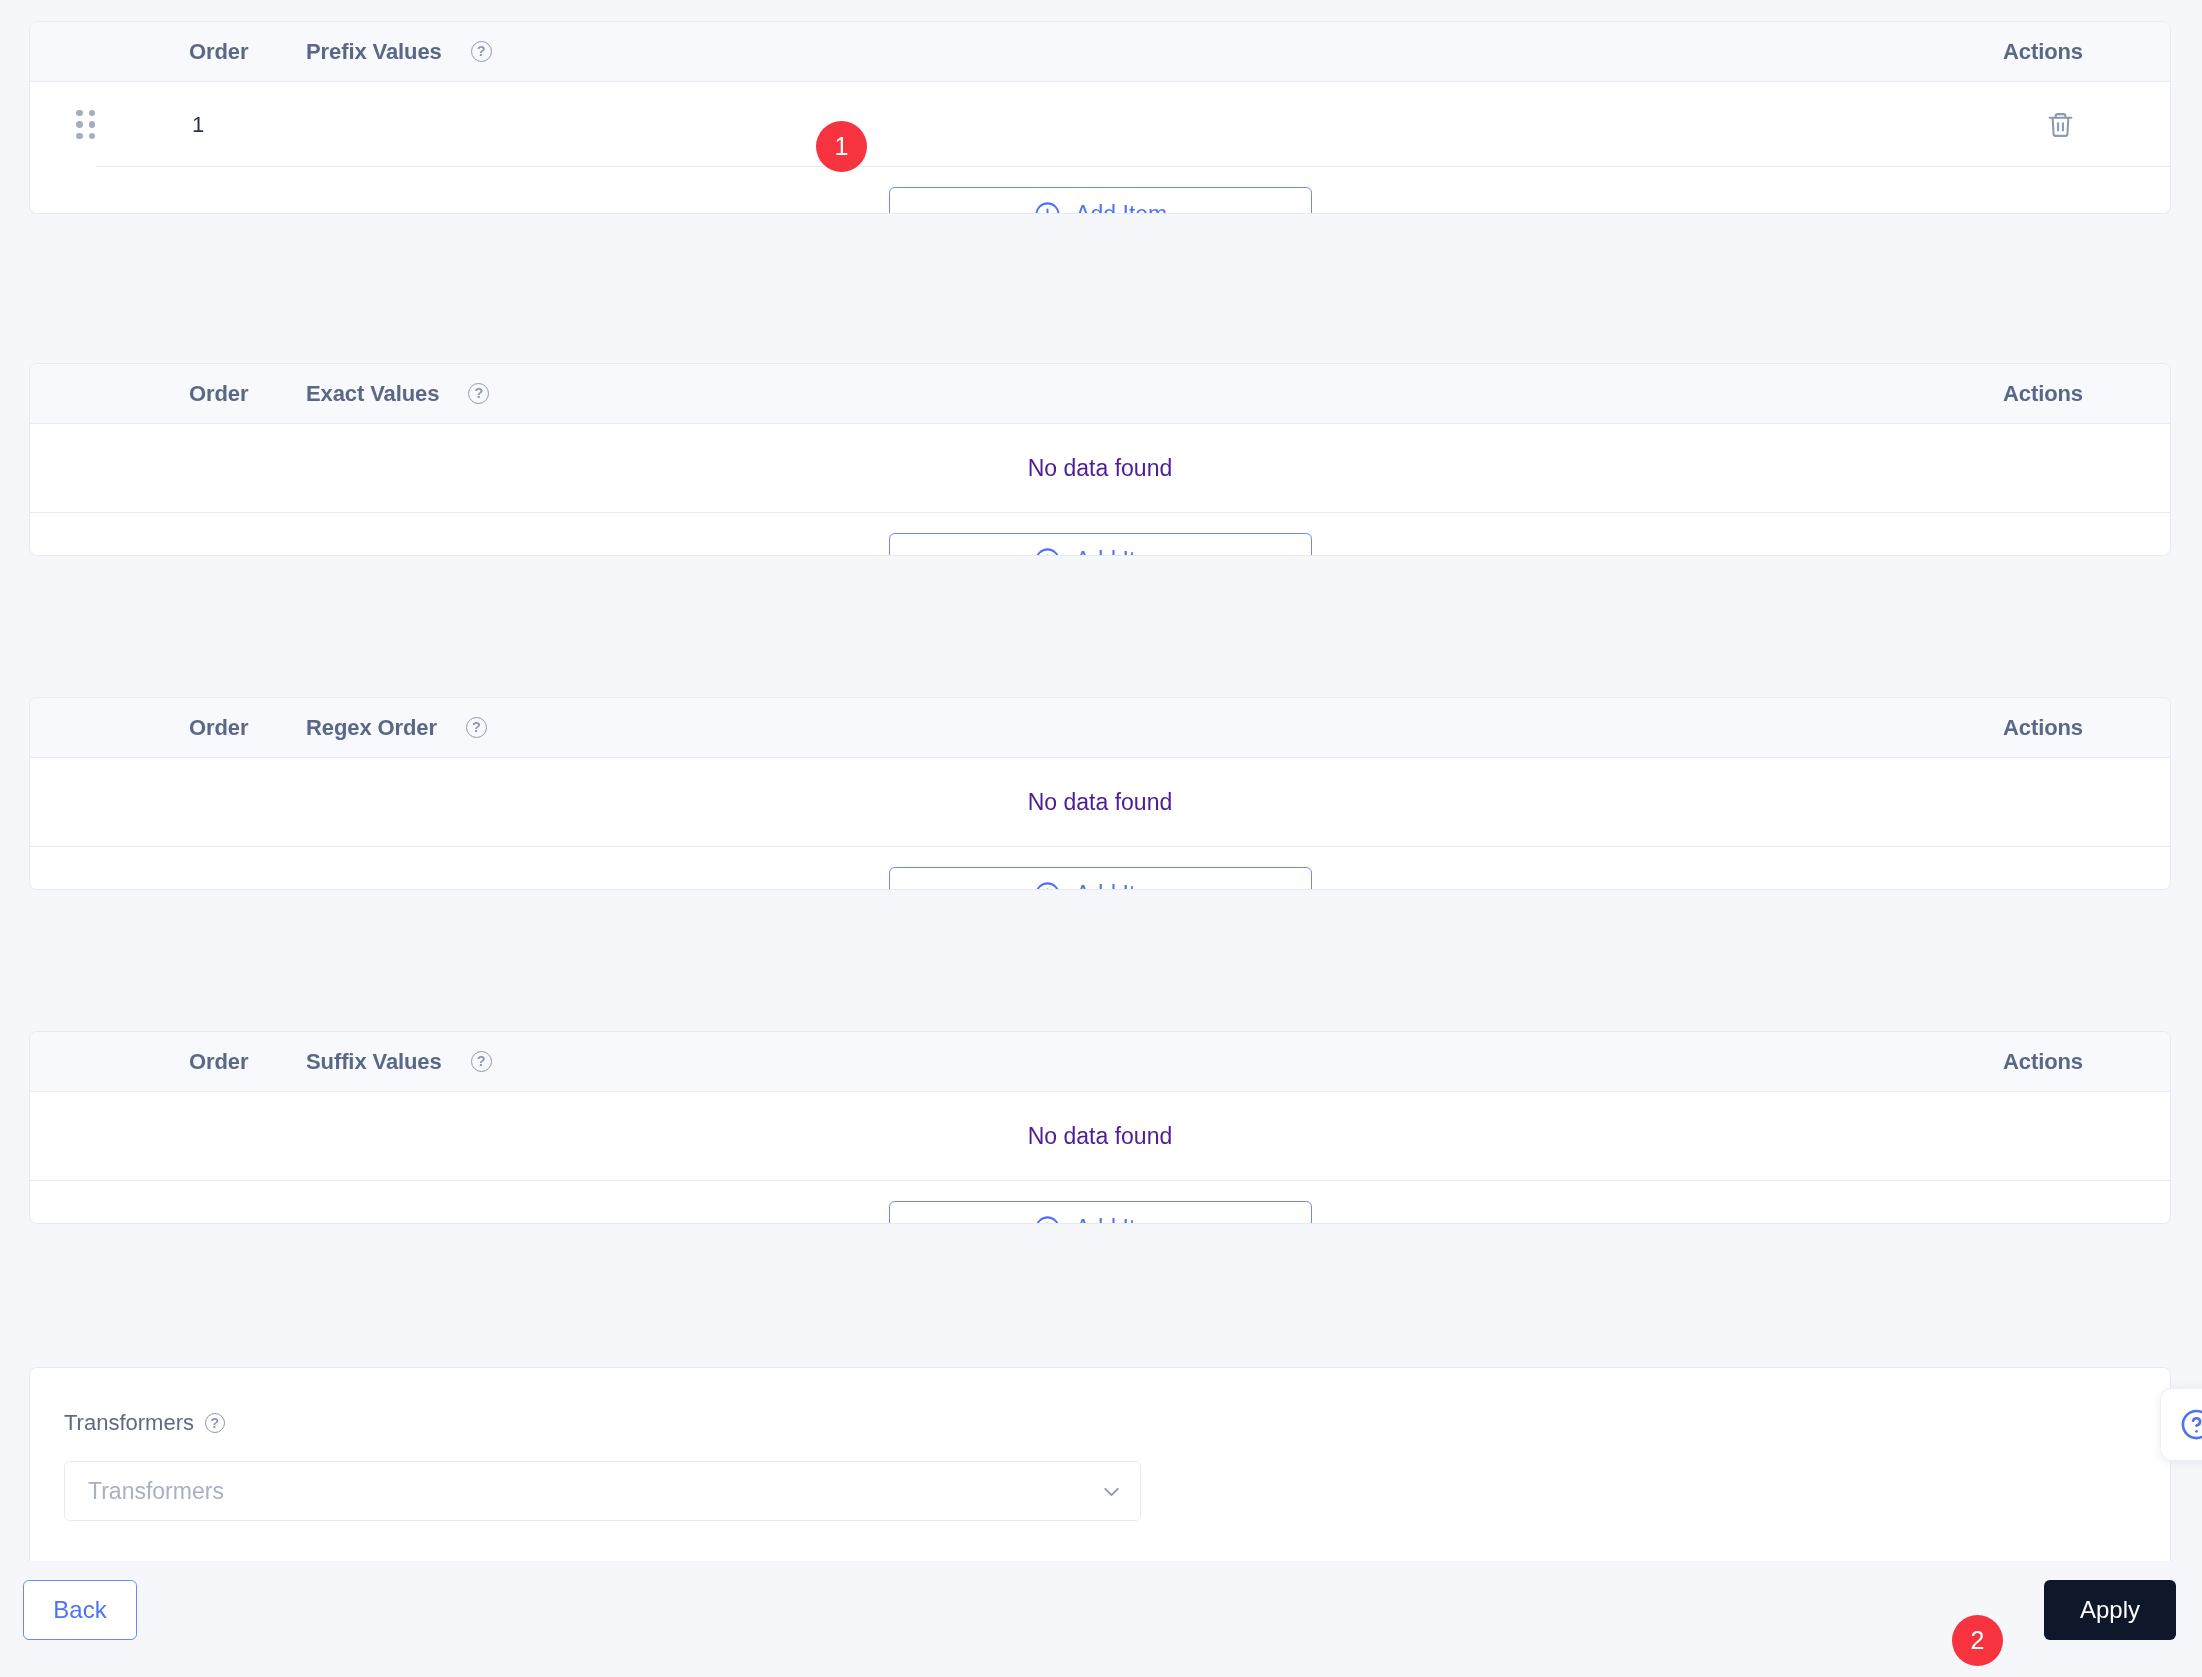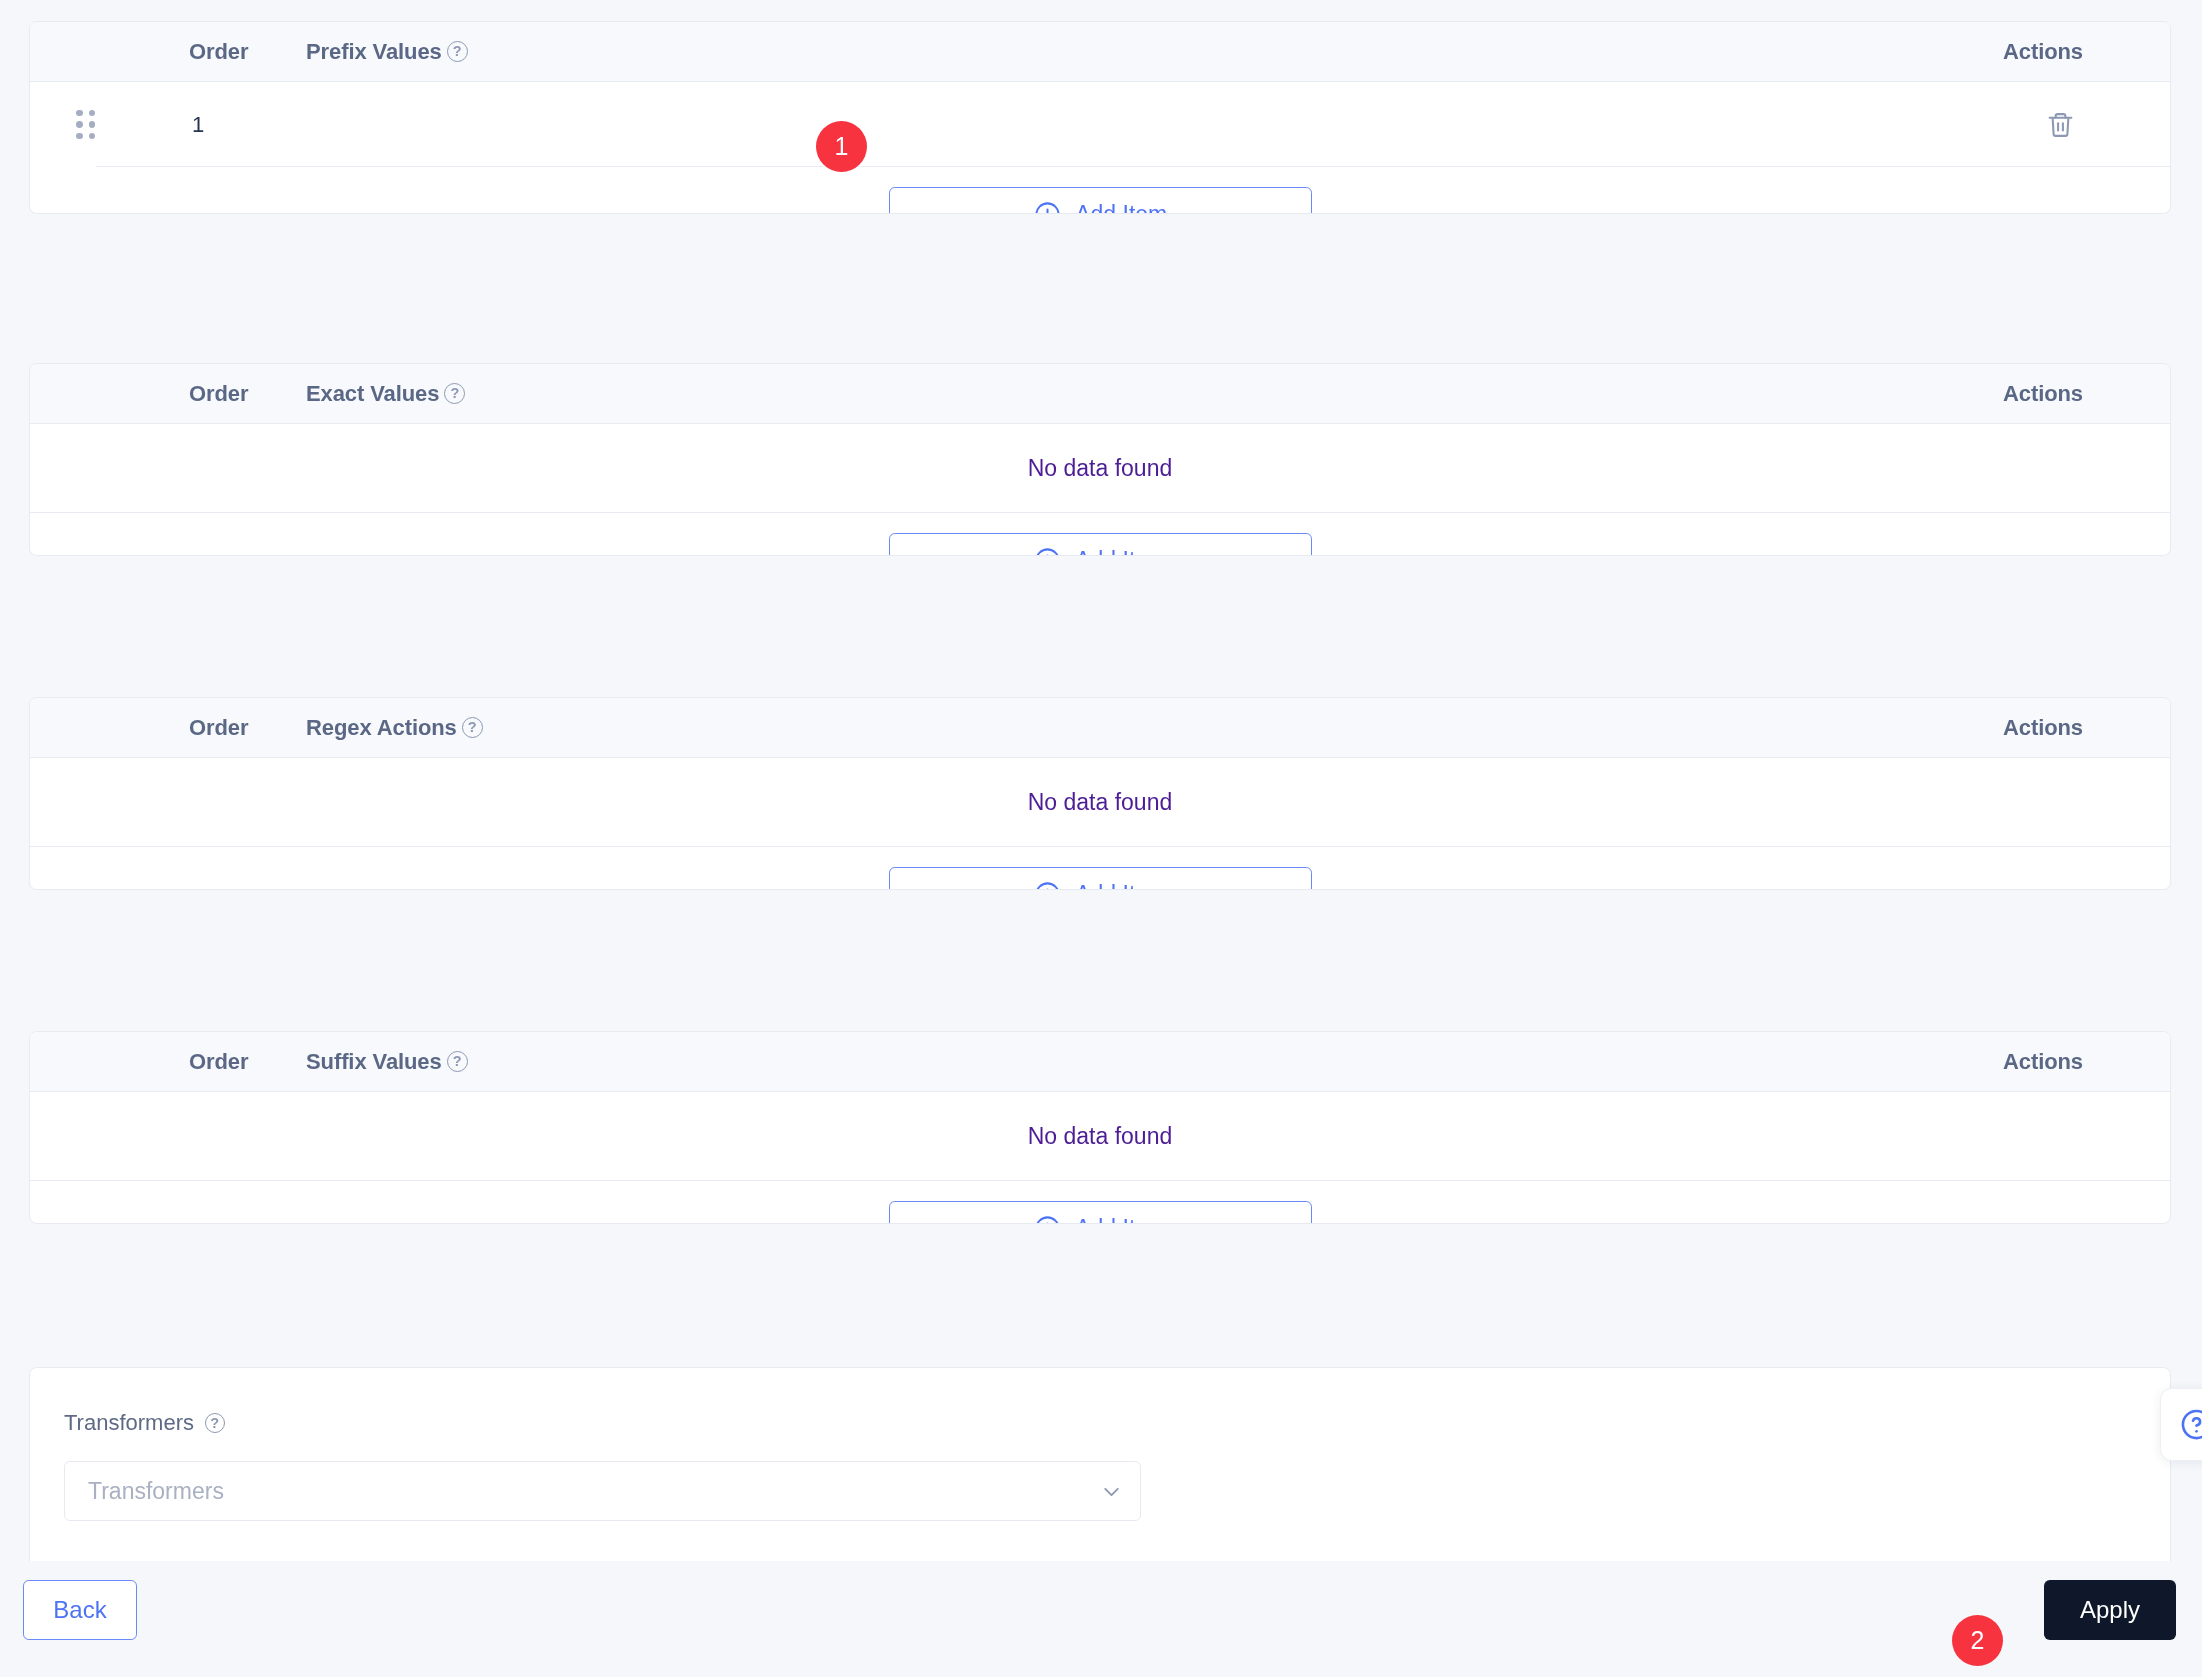--- a/index.html
+++ b/index.html
@@ -36,21 +36,21 @@
     position: relative;
   }
   .th {
     font-size: 22px;
     font-weight: bold;
     color: #5a6785;
     letter-spacing: -0.1px;
     white-space: nowrap;
   }
   .th-order { position: absolute; left: 159px; }
-  .th-values { position: absolute; left: 276px; display: flex; align-items: center; gap: 5px; }
+  .th-values { position: absolute; left: 276px; display: flex; align-items: center; gap: 29px; }
   .th-actions { position: absolute; right: 87px; }
 
   .help-circle {
     width: 21px; height: 21px;
     border: 1.9px solid #8d99b3;
     border-radius: 50%;
     display: inline-flex;
     align-items: center;
     justify-content: center;
     font-size: 14.5px;
@@ -349,21 +349,21 @@
         </svg>
         <span>Add Item</span>
       </button>
     </div>
   </div>
 
   <div class="card" style="top:697px; height:193px;">
     <div class="thead">
       <span class="th th-order">Order</span>
       <span class="th th-values">
-        <span>Regex Actions</span>
+        <span>Regex Order</span>
         <span class="help-circle">?</span>
       </span>
       <span class="th th-actions">Actions</span>
     </div>
     <div class="empty">No data found</div>
     <div class="addrow">
       <button class="add-btn">
         <svg width="29" height="29" viewBox="0 0 24 24" fill="none" stroke="#4d73f5" stroke-width="1.7" stroke-linecap="round">
           <circle cx="12" cy="12" r="9.2"></circle>
           <path d="M12 7.8v8.4M7.8 12h8.4"></path>

